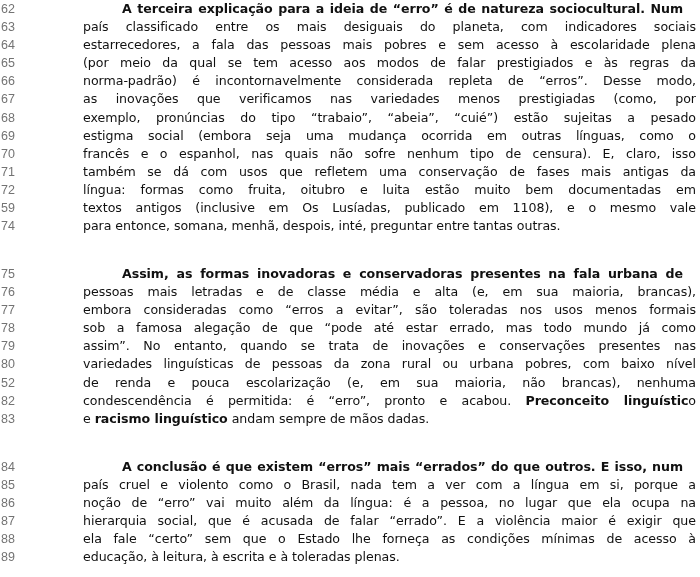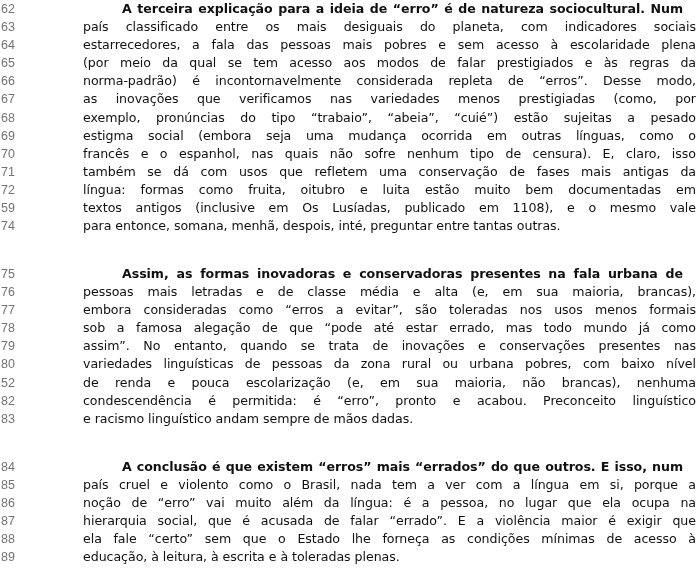--- a/index.html
+++ b/index.html
@@ -50,21 +50,21 @@
       letter-spacing: -0.05px;
     }
     .txt.last {
       text-align-last: left;
     }
     .txt.indent {
       left: 122px;
       width: 561px;
       font-weight: bold;
     }
-    .txt b { font-weight: normal; margin-top: 24px; }
+    .txt b { font-weight: bold; margin-top: 24px; }
     #p1 { position: absolute; top: 0px; }
     #p2 { position: absolute; top: 265px; }
     #p3 { position: absolute; top: 458px; }
   </style>
 </head>
 <body>
 
 <div class="doc">
 
   <div class="para" id="p1">

